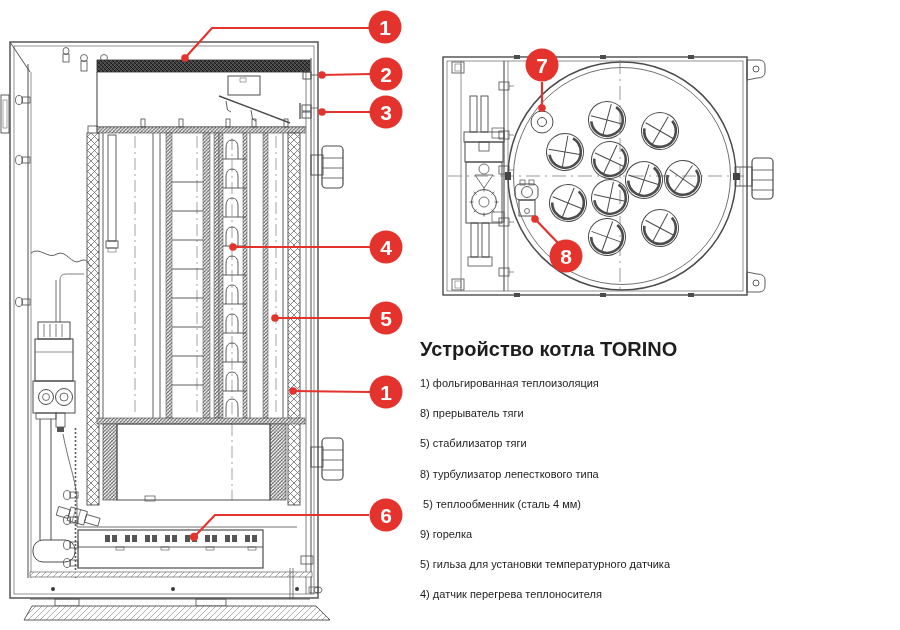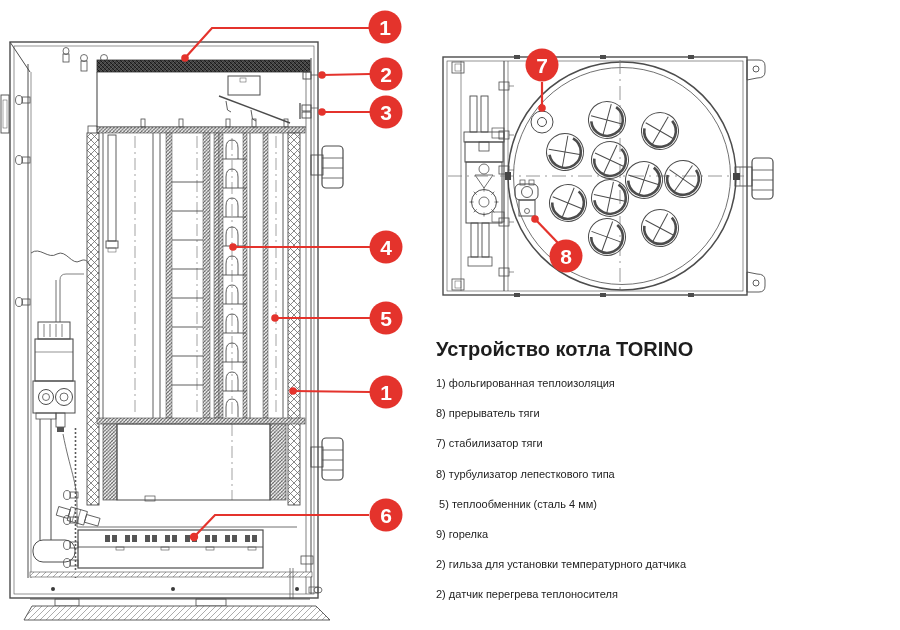--- a/index.html
+++ b/index.html
@@ -1,19 +1,19 @@
 <!DOCTYPE html>
 <html><head>
 <meta charset="utf-8">
 <style>
   html,body{margin:0;padding:0;background:#ffffff;}
   .stage{position:relative;width:900px;height:630px;background:#ffffff;overflow:hidden;
          font-family:"Liberation Sans",sans-serif;}
   .stage svg{position:absolute;left:0;top:0;}
-  .legend{position:absolute;left:436px;top:336px;width:462px;color:#1d1d1d;}
+  .legend{position:absolute;left:420px;top:336px;width:462px;color:#1d1d1d;}
   .legend-title{font-size:20px;font-weight:bold;line-height:26px;margin:0 0 6px 0;}
   .legend-item{font-size:11px;line-height:30.2px;white-space:pre;}
   .callout-num{font:bold 21px "Liberation Sans",sans-serif;fill:#ffffff;}
 </style>
 </head>
 <body>
 
 <div class="stage">
 
 <svg width="900" height="630" viewBox="0 0 900 630">
@@ -509,21 +509,21 @@
           <circle cx="566" cy="256" r="16.5"></circle>
           <text class="callout-num" x="566" y="263.5" text-anchor="middle">8</text>
         </g>
   </g>
 </svg>
 
   <div class="legend">
     <div class="legend-title">Устройство котла TORINO</div>
     <div class="legend-item">1) фольгированная теплоизоляция</div>
     <div class="legend-item">8) прерыватель тяги</div>
-    <div class="legend-item">7) стабилизатор тяги</div>
+    <div class="legend-item">5) стабилизатор тяги</div>
     <div class="legend-item">8) турбулизатор лепесткового типа</div>
     <div class="legend-item"> 5) теплообменник (сталь 4 мм)</div>
     <div class="legend-item">9) горелка</div>
-    <div class="legend-item">2) гильза для установки температурного датчика</div>
-    <div class="legend-item">2) датчик перегрева теплоносителя</div>
+    <div class="legend-item">5) гильза для установки температурного датчика</div>
+    <div class="legend-item">4) датчик перегрева теплоносителя</div>
   </div>
 
 </div>
 
 </body></html>

